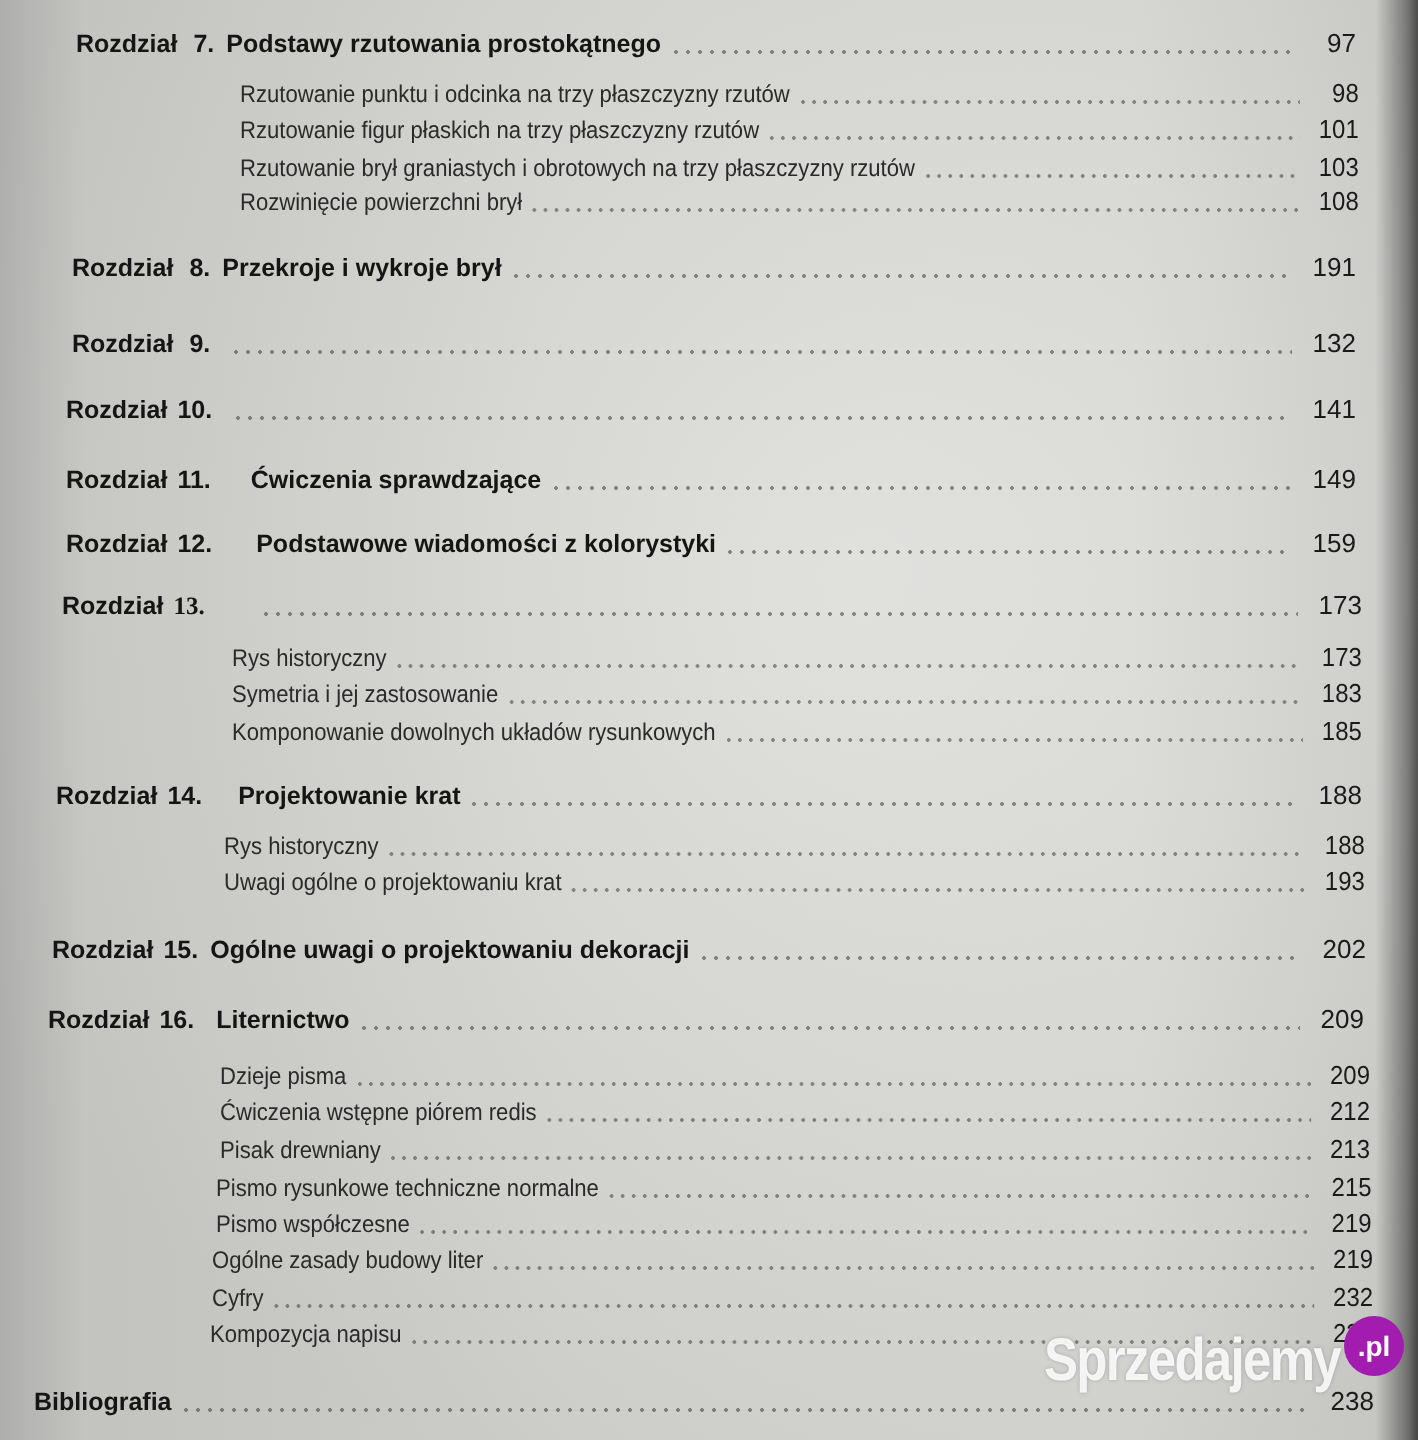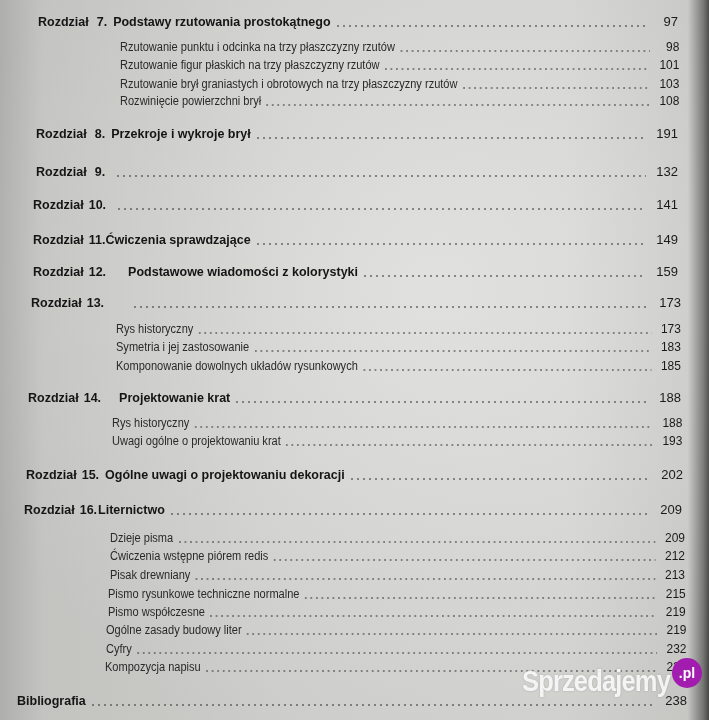--- a/index.html
+++ b/index.html
@@ -93,37 +93,37 @@
 
 <div class="row chapter" style="left:33px; top:196px; width:645px;">
   <span class="label-rozdzial" style="margin-right:5px;">Rozdział</span>
   <span class="num" style="margin-right:6px;">10.</span>
   <span class="dots"></span>
   <span class="page">141</span>
 </div>
 
 <div class="row chapter" style="left:33px; top:231px; width:645px;">
   <span class="label-rozdzial" style="margin-right:5px;">Rozdział</span>
-  <span class="num" style="margin-right:0;">11.</span>
+  <span class="num" style="margin-right:20px;">11.</span>
   <span>Ćwiczenia sprawdzające</span>
   <span class="dots"></span>
   <span class="page">149</span>
 </div>
 
 <div class="row chapter" style="left:33px; top:263px; width:645px;">
   <span class="label-rozdzial" style="margin-right:5px;">Rozdział</span>
   <span class="num" style="margin-right:22px;">12.</span>
   <span>Podstawowe wiadomości z kolorystyki</span>
   <span class="dots"></span>
   <span class="page">159</span>
 </div>
 
 <div class="row chapter" style="left:31px; top:294px; width:650px;">
   <span class="label-rozdzial" style="margin-right:5px;">Rozdział</span>
-  <span class="num" style="margin-right:24px;">13.</span>
+  <span class="num" style="margin-right:24px;font-family:Liberation Serif, serif;">13.</span>
   <span class="dots"></span>
   <span class="page">173</span>
 </div>
 <div class="row sub" style="left:116px; top:320px; width:614px;">
   <span>Rys historyczny</span>
   <span class="dots"></span>
   <span class="page">173</span>
 </div>
 <div class="row sub" style="left:116px; top:338px; width:614px;">
   <span>Symetria i jej zastosowanie</span>
@@ -157,21 +157,21 @@
 <div class="row chapter" style="left:26px; top:466px; width:657px;">
   <span class="label-rozdzial" style="margin-right:5px;">Rozdział</span>
   <span class="num" style="margin-right:6px;">15.</span>
   <span>Ogólne uwagi o projektowaniu dekoracji</span>
   <span class="dots"></span>
   <span class="page">202</span>
 </div>
 
 <div class="row chapter" style="left:24px; top:501px; width:658px;">
   <span class="label-rozdzial" style="margin-right:5px;">Rozdział</span>
-  <span class="num" style="margin-right:1px;">16.</span>
+  <span class="num" style="margin-right:11px;">16.</span>
   <span>Liternictwo</span>
   <span class="dots"></span>
   <span class="page">209</span>
 </div>
 <div class="row sub" style="left:110px; top:529px; width:625px;">
   <span>Dzieje pisma</span>
   <span class="dots"></span>
   <span class="page">209</span>
 </div>
 <div class="row sub" style="left:110px; top:547px; width:625px;">

